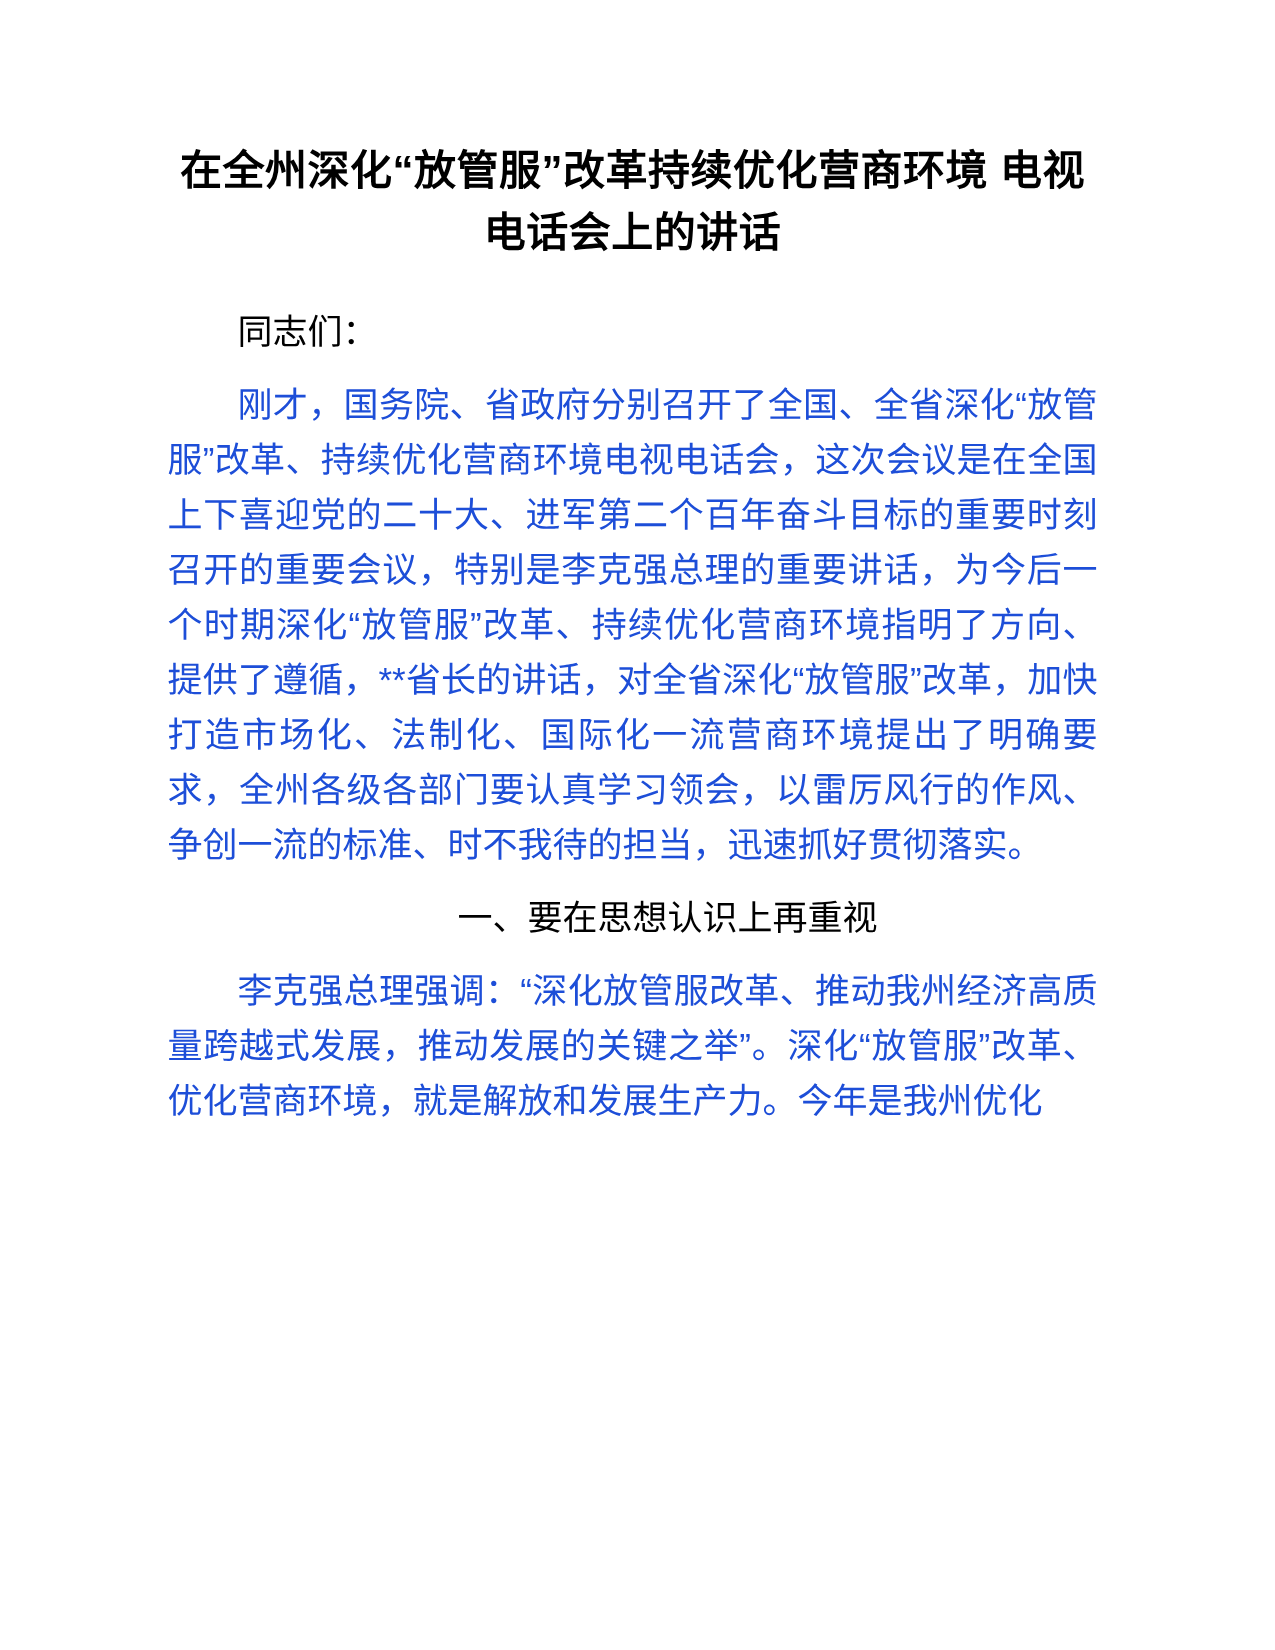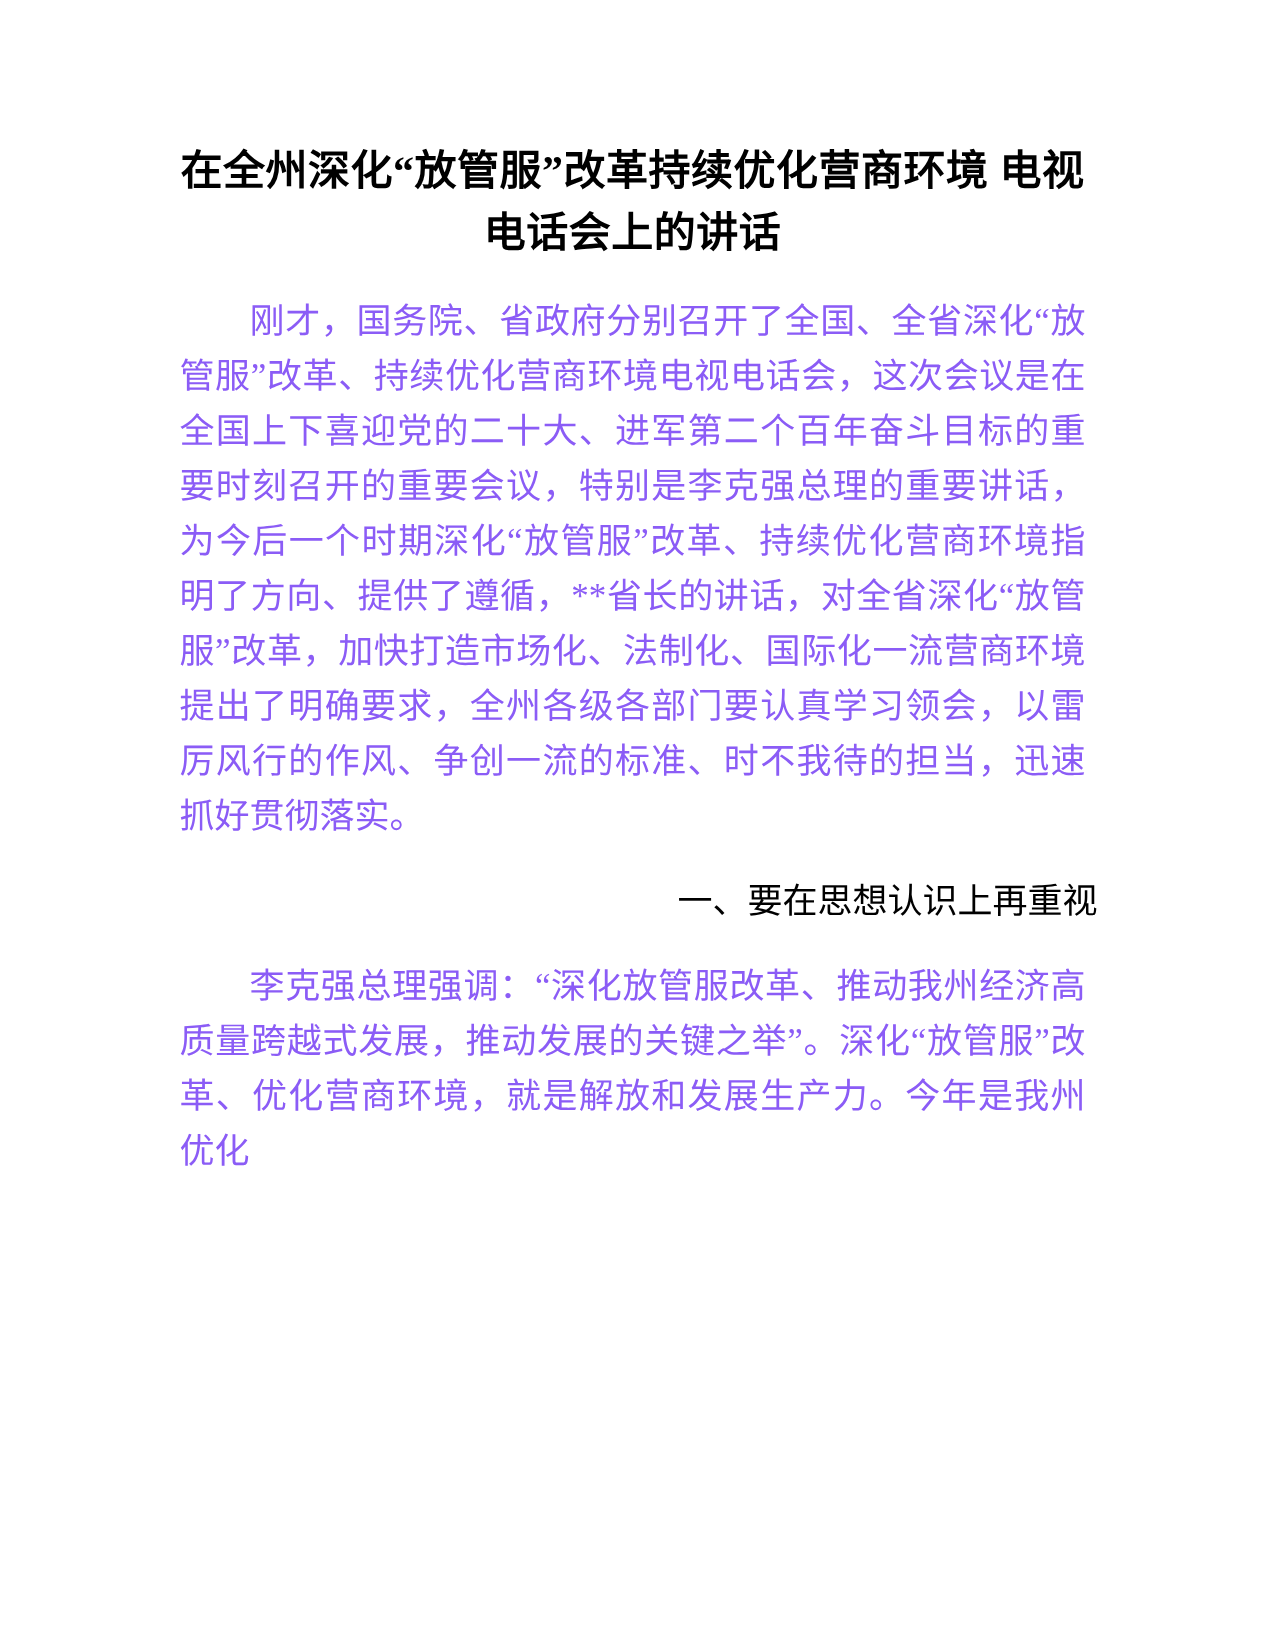--- a/index.html
+++ b/index.html
@@ -10,21 +10,21 @@
   }
 
   .page {
     position: relative;
     width: 1260px;
     height: 1650px;
     background: #ffffff;
     margin: 0 auto;
     overflow: hidden;
     box-sizing: border-box;
-    font-family: Liberation Serif, serif;
+    font-family: Liberation Sans, sans-serif;
     color: #000000;
   }
 
   .content {
     position: absolute;
     left: 160px;
     top: 0;
     width: 930px;
   }
 
@@ -44,49 +44,50 @@
     line-height: 55px;
     margin: 0;
     padding-top: 40px;
     text-indent: 2em;
     color: #000000;
   }
 
   p.body-para {
     font-size: 35px;
     line-height: 55px;
-    margin: 12px;
+    margin: 0;
     padding-top: 18px;
     text-indent: 2em;
     text-align: justify;
     text-justify: inter-ideograph;
-    color: #8b5cf6;
+    color: #1d4ed8;
   }
 
   p.section-heading {
     font-size: 35px;
     line-height: 55px;
     margin: 0;
     padding-top: 18px;
     text-indent: 2em;
-    text-align: right;
+    text-align: center;
     color: #000000;
   }
 </style>
 </head>
 <body>
 
 <div class="page">
   <div class="content">
 
     <h1 class="doc-title">
       <span>在全州深化“放管服”改革持续优化营商环境</span>
       <span>电视电话会上的讲话</span>
     </h1>
 
+    <p class="salutation">同志们：</p>
 
     <p class="body-para">刚才，国务院、省政府分别召开了全国、全省深化“放管服”改革、持续优化营商环境电视电话会，这次会议是在全国上下喜迎党的二十大、进军第二个百年奋斗目标的重要时刻召开的重要会议，特别是李克强总理的重要讲话，为今后一个时期深化“放管服”改革、持续优化营商环境指明了方向、提供了遵循，**省长的讲话，对全省深化“放管服”改革，加快打造市场化、法制化、国际化一流营商环境提出了明确要求，全州各级各部门要认真学习领会，以雷厉风行的作风、争创一流的标准、时不我待的担当，迅速抓好贯彻落实。</p>
 
 
     <p class="section-heading">一、要在思想认识上再重视</p>
 
     <p class="body-para">李克强总理强调：“深化放管服改革、推动我州经济高质量跨越式发展，推动发展的关键之举”。深化“放管服”改革、优化营商环境，就是解放和发展生产力。今年是我州优化</p>
 
   </div>
 </div>

